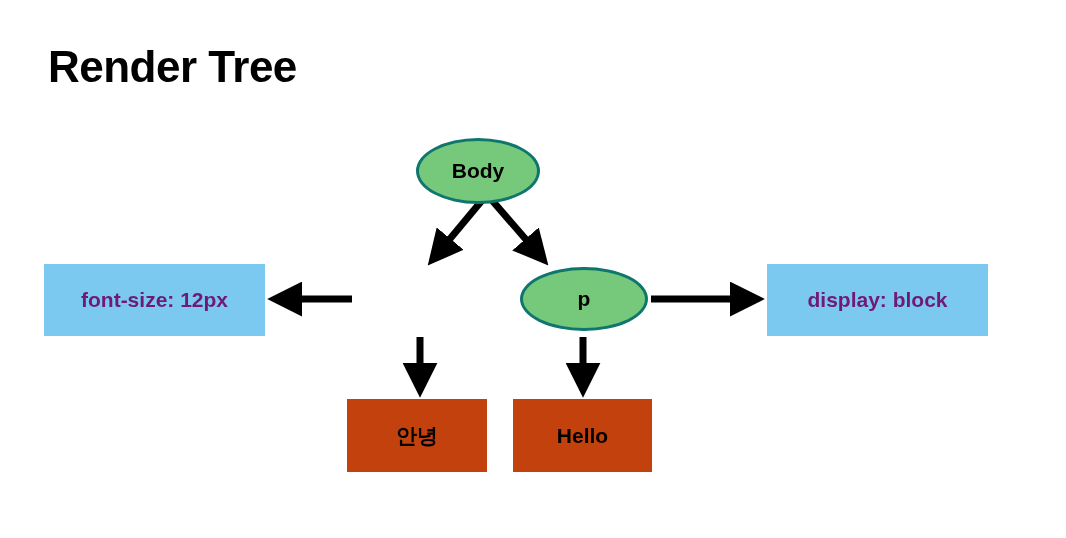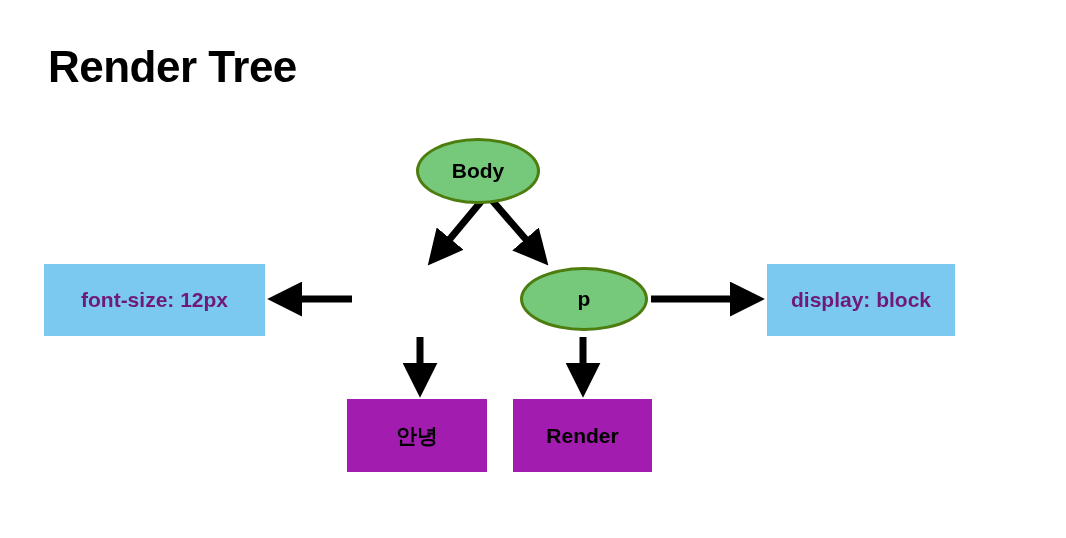--- a/index.html
+++ b/index.html
@@ -33,21 +33,21 @@
     width: 1066px;
     height: 538px;
   }
   .node-ellipse {
     position: absolute;
     display: flex;
     align-items: center;
     justify-content: center;
     border-radius: 50%;
     background: #76c97a;
-    border: 3px solid #4d7c0f;
+    border: 3px solid #0f766e;
     box-sizing: border-box;
     color: #000000;
     font-size: 21px;
     font-weight: bold;
     z-index: 3;
   }
   .prop-box {
     position: absolute;
     display: flex;
     align-items: center;
@@ -57,32 +57,32 @@
     font-size: 21px;
     font-weight: bold;
     box-sizing: border-box;
     z-index: 3;
   }
   .text-box {
     position: absolute;
     display: flex;
     align-items: center;
     justify-content: center;
-    background: #a21caf;
+    background: #c2410c;
     color: #000000;
     font-size: 21px;
     font-weight: bold;
     box-sizing: border-box;
     z-index: 3;
   }
   #node-body { left: 416px; top: 138px; width: 124px; height: 66px; }
   #node-div  { left: 355px; top: 267px; width: 130px; height: 64px; }
   #node-p    { left: 520px; top: 267px; width: 128px; height: 64px; }
   #box-font-size { left: 44px;  top: 264px; width: 221px; height: 72px; }
-  #box-display   { left: 767px; top: 264px; width: 188px; height: 72px; justify-content: center; }
+  #box-display   { left: 767px; top: 264px; width: 221px; height: 72px; justify-content: center; }
   #box-annyeong  { left: 347px; top: 399px; width: 140px; height: 73px; }
   #box-hello     { left: 513px; top: 399px; width: 139px; height: 73px; }
 </style>
 </head>
 <body>
 
 <div id="canvas">
 
   <div id="title">Render Tree</div>
 
@@ -133,16 +133,16 @@
 
   <div id="box-display" class="prop-box">
     <span>display: block</span>
   </div>
 
   <div id="box-annyeong" class="text-box">
     <span>안녕</span>
   </div>
 
   <div id="box-hello" class="text-box">
-    <span>Render</span>
+    <span>Hello</span>
   </div>
 
 </div>
 
 </body></html>

